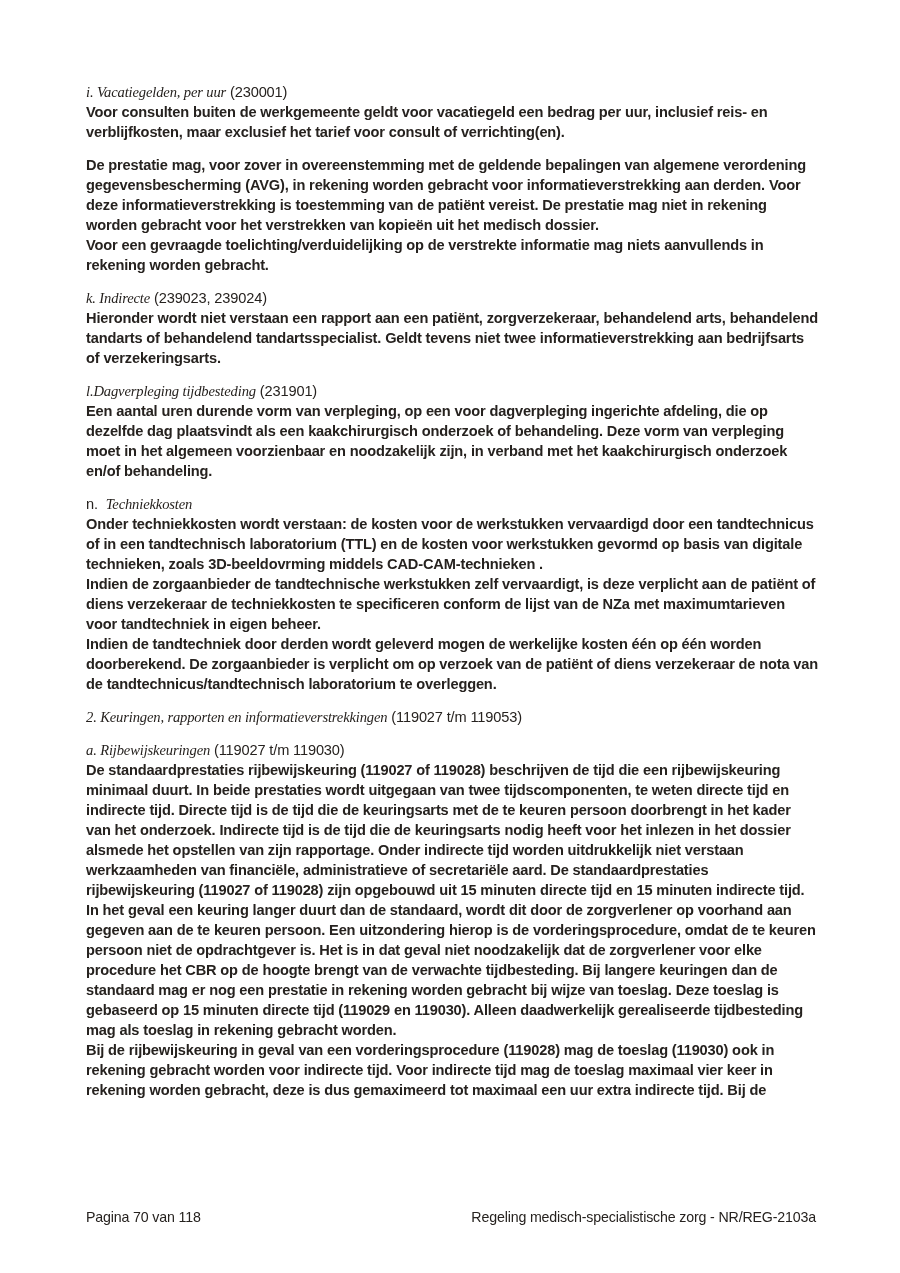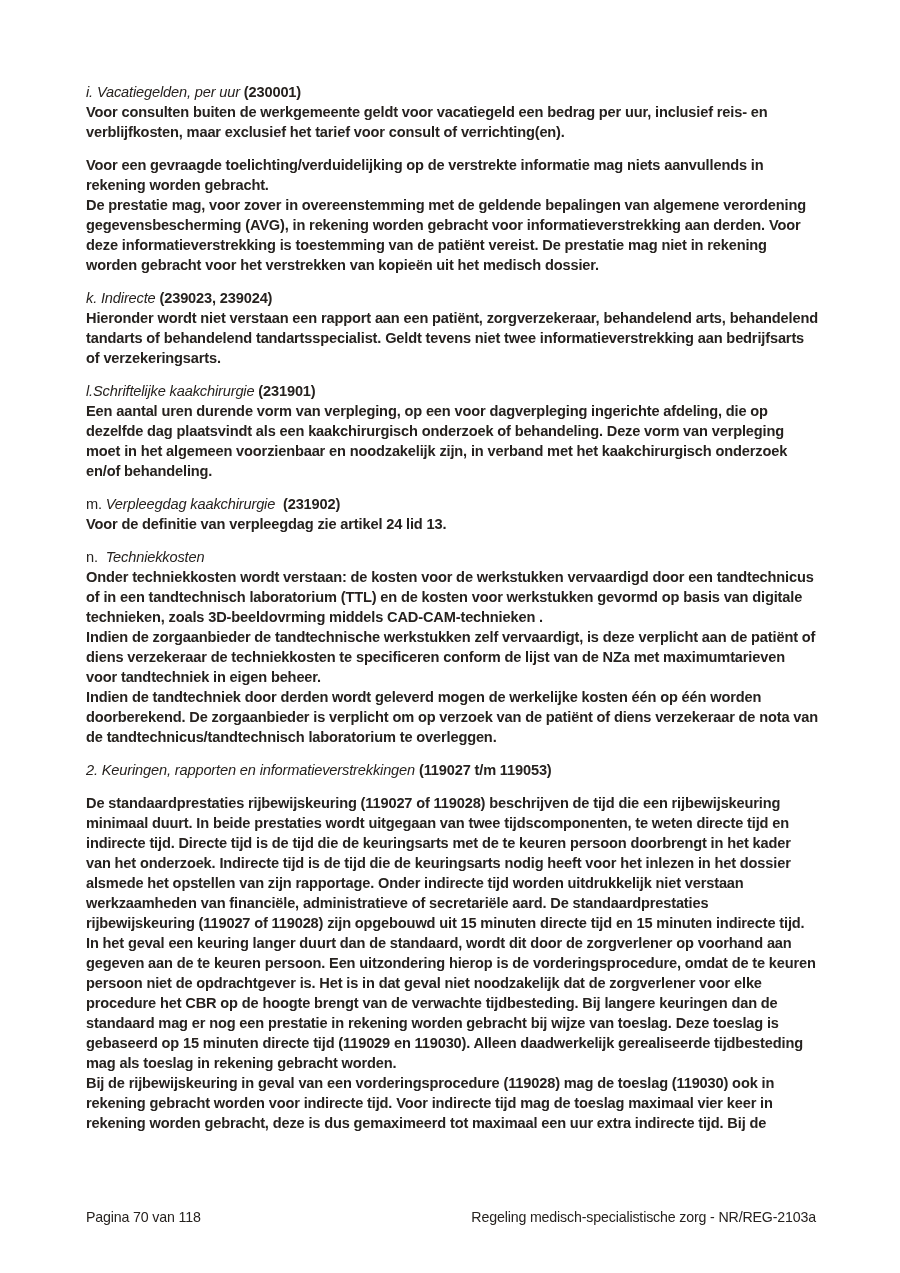--- a/index.html
+++ b/index.html
@@ -23,22 +23,22 @@
   }
   .doc-section { margin: 0; }
   .doc-section + .doc-section { margin-top: 13px; }
   .shead {
     margin: 0;
     font-size: inherit;
     font-weight: normal;
     line-height: inherit;
   }
   .shead .pre { white-space: pre; font-style: normal; }
-  .shead em { font-style: italic; }
-  .shead .code { font-style: normal; white-space: pre; font-weight: bold; }
+  .shead em { font-style: italic; font-family: Liberation Serif, serif; }
+  .shead .code { font-style: normal; white-space: pre; }
   .doc-section p { margin: 0; font-weight: bold; }
   .footer {
     position: absolute;
     left: 86px;
     right: 84px;
     top: 1207px;
     display: flex;
     justify-content: space-between;
     font-size: 14.2px;
   }
@@ -48,51 +48,48 @@
 
 <div class="page">
   <main class="content">
 
     <section class="doc-section">
       <h3 class="shead"><span class="pre"></span><em>i. Vacatiegelden, per uur</em><span class="code"> (230001)</span></h3>
       <p>Voor consulten buiten de werkgemeente geldt voor vacatiegeld een bedrag per uur, inclusief reis- en verblijfkosten, maar exclusief het tarief voor consult of verrichting(en).</p>
     </section>
 
     <section class="doc-section">
+      <p>De prestatie mag, voor zover in overeenstemming met de geldende bepalingen van algemene verordening gegevensbescherming (AVG), in rekening worden gebracht voor informatieverstrekking aan derden. Voor deze informatieverstrekking is toestemming van de patiënt vereist. De prestatie mag niet in rekening worden gebracht voor het verstrekken van kopieën uit het medisch dossier.</p>
       <p>Voor een gevraagde toelichting/verduidelijking op de verstrekte informatie mag niets aanvullends in rekening worden gebracht.</p>
-      <p>De prestatie mag, voor zover in overeenstemming met de geldende bepalingen van algemene verordening gegevensbescherming (AVG), in rekening worden gebracht voor informatieverstrekking aan derden. Voor deze informatieverstrekking is toestemming van de patiënt vereist. De prestatie mag niet in rekening worden gebracht voor het verstrekken van kopieën uit het medisch dossier.</p>
     </section>
 
     <section class="doc-section">
       <h3 class="shead"><span class="pre"></span><em>k. Indirecte</em><span class="code"> (239023, 239024)</span></h3>
       <p>Hieronder wordt niet verstaan een rapport aan een patiënt, zorgverzekeraar, behandelend arts, behandelend tandarts of behandelend tandartsspecialist. Geldt tevens niet twee informatieverstrekking aan bedrijfsarts of verzekeringsarts.</p>
     </section>
 
     <section class="doc-section">
-      <h3 class="shead"><span class="pre"></span><em>l.Schriftelijke kaakchirurgie</em><span class="code"> (231901)</span></h3>
+      <h3 class="shead"><span class="pre"></span><em>l.Dagverpleging tijdbesteding</em><span class="code"> (231901)</span></h3>
       <p>Een aantal uren durende vorm van verpleging, op een voor dagverpleging ingerichte afdeling, die op dezelfde dag plaatsvindt als een kaakchirurgisch onderzoek of behandeling. Deze vorm van verpleging moet in het algemeen voorzienbaar en noodzakelijk zijn, in verband met het kaakchirurgisch onderzoek en/of behandeling.</p>
     </section>
 
-    <section class="doc-section">
-      <h3 class="shead"><span class="pre">m. </span><em>Verpleegdag kaakchirurgie</em><span class="code">  (231902)</span></h3>
-      <p>Voor de definitie van verpleegdag zie artikel 24 lid 13.</p>
-    </section>
 
     <section class="doc-section">
       <h3 class="shead"><span class="pre">n.  </span><em>Techniekkosten</em><span class="code"></span></h3>
       <p>Onder techniekkosten wordt verstaan: de kosten voor de  werkstukken vervaardigd door een tandtechnicus of in een tandtechnisch laboratorium (TTL) en de kosten voor werkstukken gevormd op basis van digitale technieken, zoals 3D-beeldovrming middels CAD-CAM-technieken .</p>
       <p>Indien de zorgaanbieder de tandtechnische werkstukken zelf vervaardigt, is deze verplicht aan de patiënt of diens verzekeraar de techniekkosten te specificeren conform de lijst van de NZa met maximumtarieven voor tandtechniek in eigen beheer.</p>
       <p>Indien de tandtechniek door derden wordt geleverd mogen de werkelijke kosten één op één worden doorberekend. De zorgaanbieder is verplicht om op verzoek van de patiënt of diens verzekeraar de nota van de tandtechnicus/tandtechnisch laboratorium te overleggen.</p>
     </section>
 
     <section class="doc-section">
       <h3 class="shead"><span class="pre"></span><em>2. Keuringen, rapporten en informatieverstrekkingen</em><span class="code"> (119027 t/m 119053)</span></h3>
     </section>
 
     <section class="doc-section">
+      <h3 class="shead"><span class="pre"></span><em>a. Rijbewijskeuringen</em><span class="code"> (119027 t/m 119030)</span></h3>
       <p>De standaardprestaties rijbewijskeuring (119027 of 119028) beschrijven de tijd die een rijbewijskeuring minimaal duurt. In beide prestaties wordt uitgegaan van twee tijdscomponenten, te weten directe tijd en indirecte tijd. Directe tijd is de tijd die de keuringsarts met de te keuren persoon doorbrengt in het kader van het onderzoek. Indirecte tijd is de tijd die de keuringsarts nodig heeft voor het inlezen in het dossier alsmede het opstellen van zijn rapportage. Onder indirecte tijd worden uitdrukkelijk niet verstaan werkzaamheden van financiële, administratieve of secretariële aard. De standaardprestaties rijbewijskeuring (119027 of 119028) zijn opgebouwd uit 15 minuten directe tijd en 15 minuten indirecte tijd.</p>
       <p>In het geval een keuring langer duurt dan de standaard, wordt dit door de zorgverlener op voorhand aan gegeven aan de te keuren persoon. Een uitzondering hierop is de vorderingsprocedure, omdat de te keuren persoon niet de opdrachtgever is. Het is in dat geval niet noodzakelijk dat de zorgverlener voor elke procedure het CBR op de hoogte brengt van de verwachte tijdbesteding. Bij langere keuringen dan de standaard mag er nog een prestatie in rekening worden gebracht bij wijze van toeslag. Deze toeslag is gebaseerd op 15 minuten directe tijd (119029 en 119030). Alleen daadwerkelijk gerealiseerde tijdbesteding mag als toeslag in rekening gebracht worden.</p>
       <p>Bij de rijbewijskeuring in geval van een vorderingsprocedure (119028) mag de toeslag (119030) ook in rekening gebracht worden voor indirecte tijd. Voor indirecte tijd mag de toeslag maximaal vier keer in rekening worden gebracht, deze is dus gemaximeerd tot maximaal een uur extra indirecte tijd. Bij de</p>
     </section>
 
   </main>
 
   <footer class="footer">
     <span>Pagina 70 van 118</span>
     <span>Regeling medisch-specialistische zorg - NR/REG-2103a</span>

